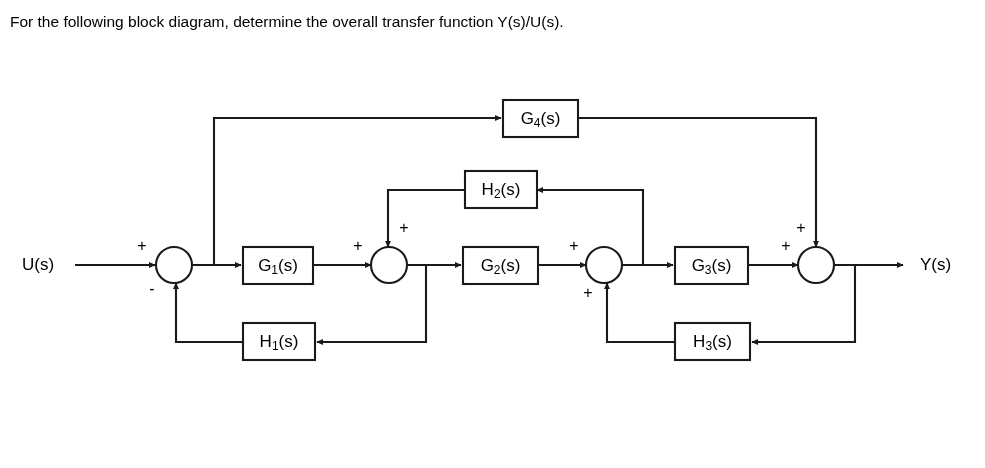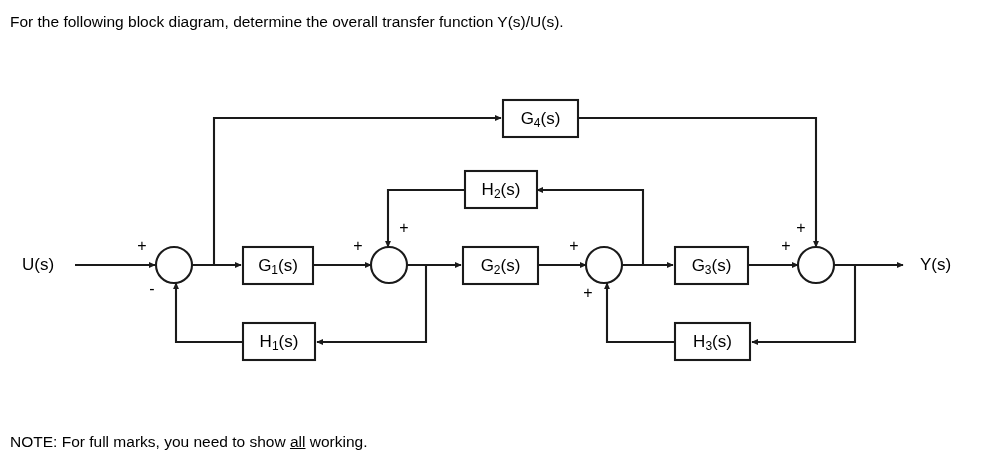--- a/index.html
+++ b/index.html
@@ -191,15 +191,14 @@
       <text class="signlabel" x="588" y="239">+</text>
 
       <text class="signlabel" x="786" y="192">+</text>
       <text class="signlabel" x="801" y="174">+</text>
 
       <text class="iolabel" x="22" y="211">U(s)</text>
       <text class="iolabel" x="920" y="211">Y(s)</text>
     </svg>
   </div>
 
-  <div class="note-text"><span>NOTE: For full marks, you need to show </span><span class="underline">all</span><span> working.</span></div>
 
 </div>
 
 </body></html>

